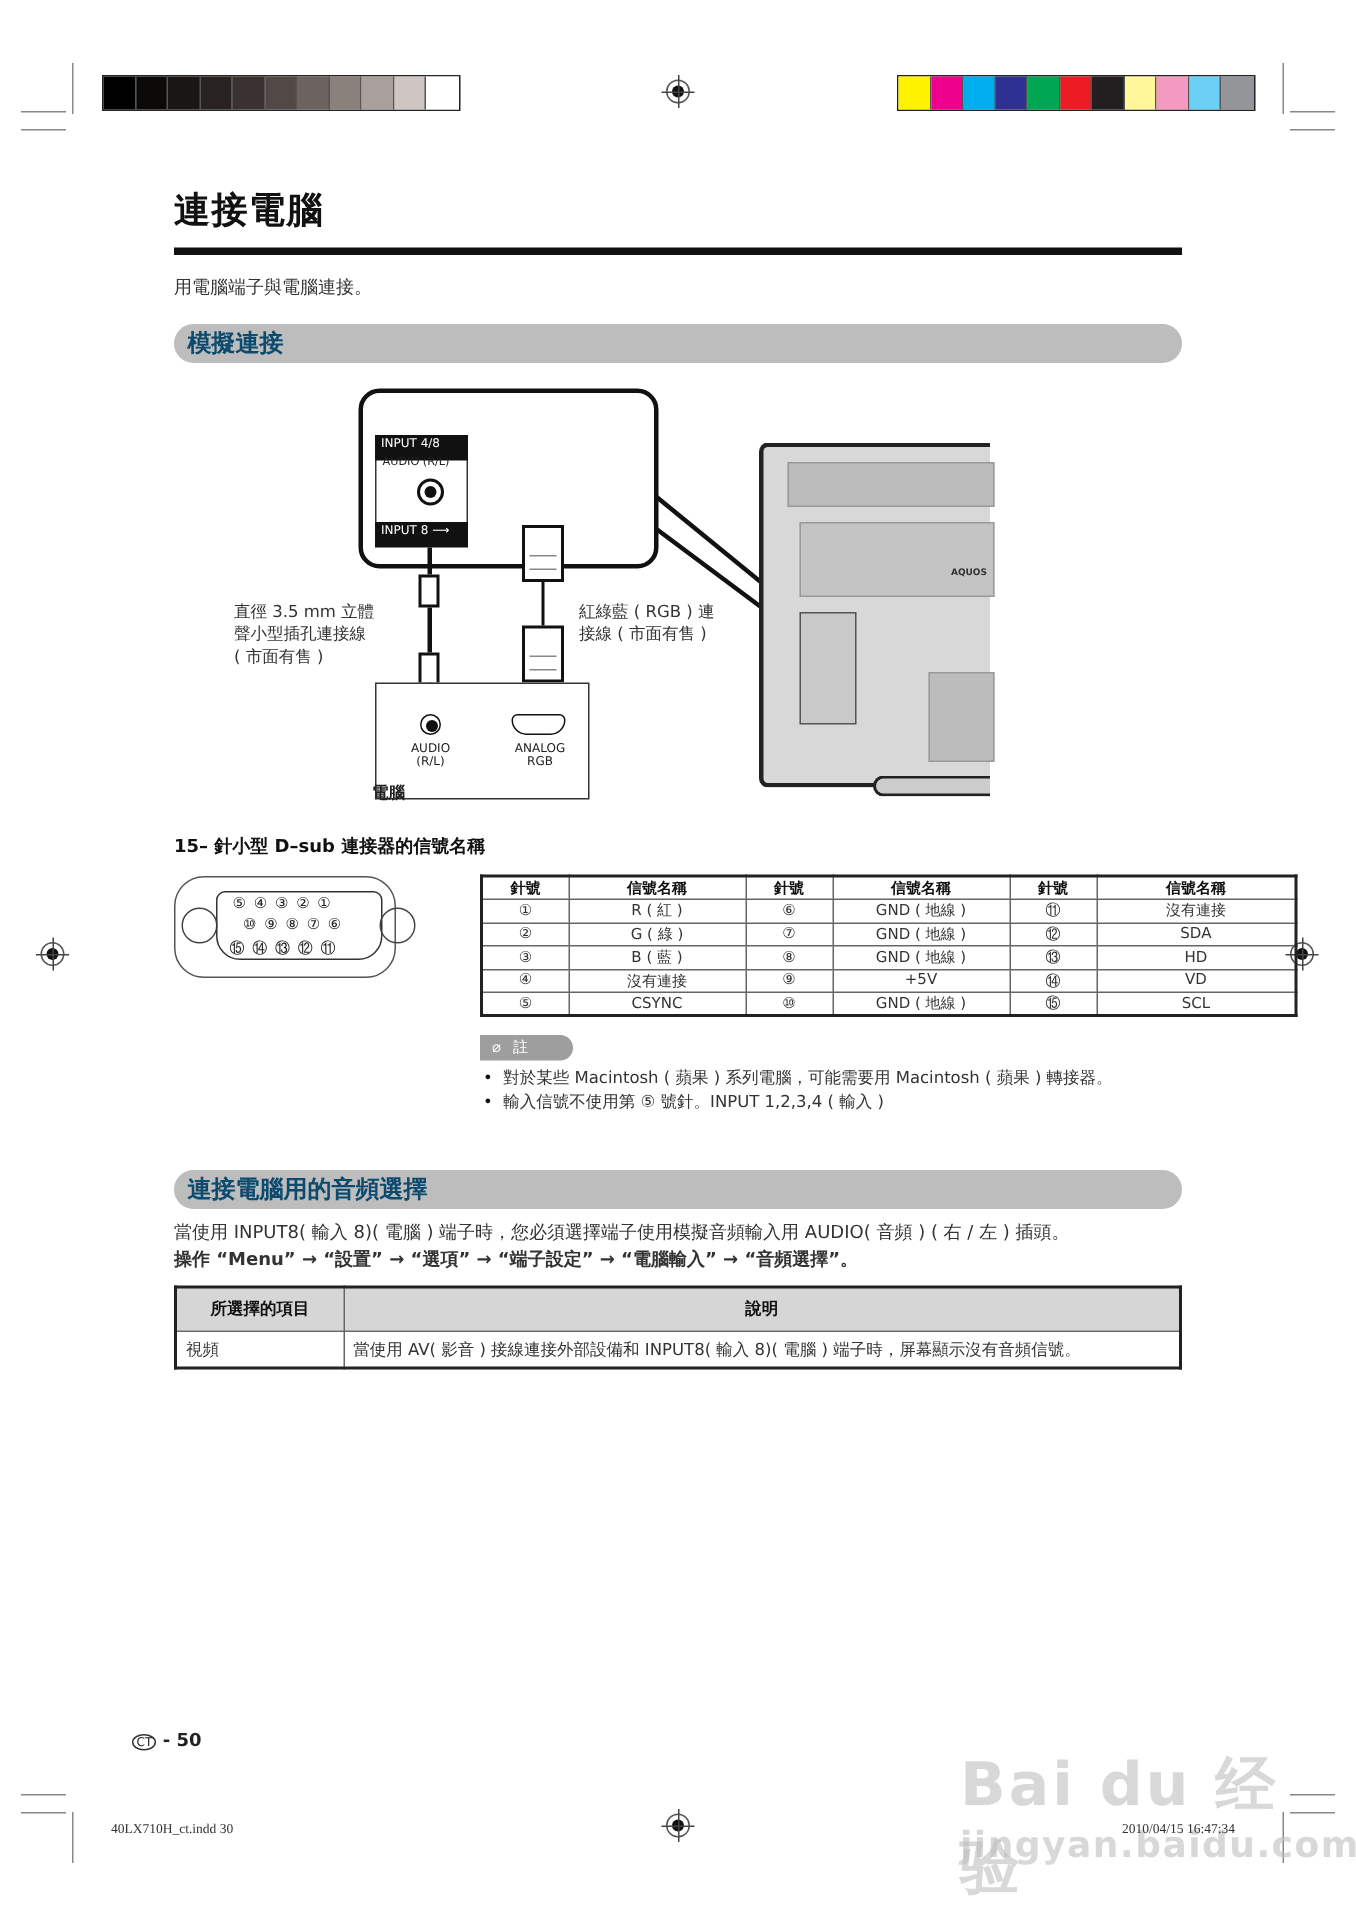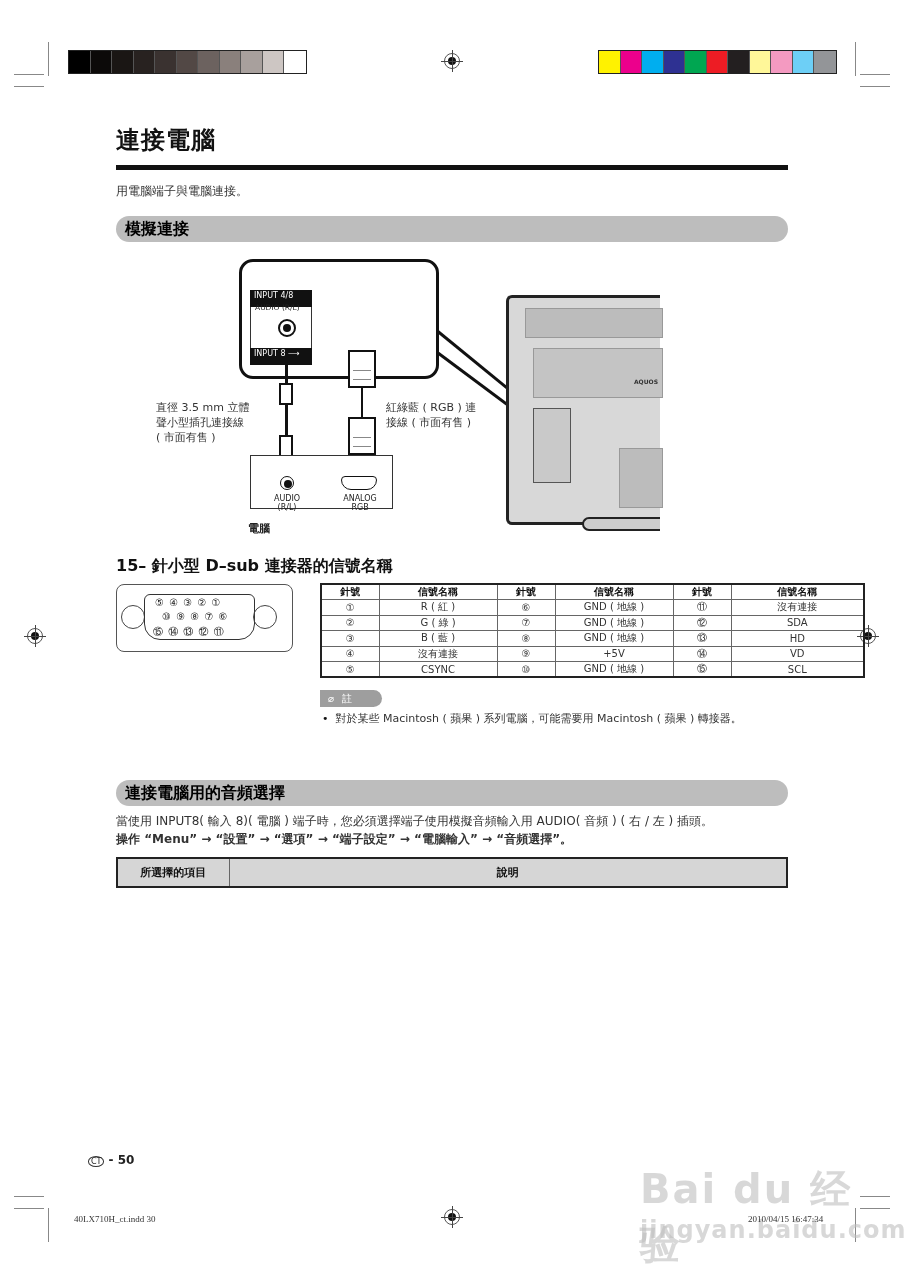--- a/index.html
+++ b/index.html
@@ -16,21 +16,21 @@
   .reg { position: absolute; width: 16px; height: 16px; border: 1px solid #555; border-radius: 50%; }
   .reg::before { content: ""; position: absolute; left: 3px; top: 3px; width: 8px; height: 8px; background: #111; border-radius: 50%; }
   .reg::after { content: ""; position: absolute; left: -4px; top: 7px; width: 22px; height: 1px; background: #444; }
   .reg .v { position: absolute; left: 7px; top: -4px; width: 1px; height: 22px; background: #444; }
 
   
   #page-title { position: absolute; left: 116px; top: 124px; font-size: 24px; font-weight: bold; letter-spacing: 1px; color: #111; }
   #title-rule { position: absolute; left: 116px; top: 165px; width: 672px; height: 5px; background: #111; }
   #intro { position: absolute; left: 116px; top: 183px; font-size: 12px; color: #333; }
 
-  .section-bar { position: absolute; left: 116px; width: 672px; height: 26px; background: #bdbdbd; border-radius: 13px; padding-left: 9px; font-size: 16px; font-weight: bold; line-height: 26px; color: #000000; }
+  .section-bar { position: absolute; left: 116px; width: 672px; height: 26px; background: #bdbdbd; border-radius: 13px; padding-left: 9px; font-size: 16px; font-weight: bold; line-height: 26px; color: #0c4a6e; }
   #sec1 { top: 216px; }
   #sec2 { top: 780px; }
 
   
   #diagram { position: absolute; left: 140px; top: 255px; width: 520px; height: 285px; }
   .inset { position: absolute; left: 99px; top: 4px; width: 200px; height: 120px; border: 3px solid #111; border-radius: 14px; background: #fff; }
   .audio-box { position: absolute; left: 8px; top: 28px; width: 62px; height: 72px; border: 1px solid #333; }
   .lbl-black { position: absolute; background: #111; color: #fff; font-size: 8px; padding: 0 4px; height: 17px; line-height: 11px; white-space: nowrap; }
   .tiny { position: absolute; font-size: 7.5px; color: #222; white-space: nowrap; }
   .jack { position: absolute; width: 18px; height: 18px; border-radius: 50%; border: 2px solid #111; background: #fff; }
@@ -40,35 +40,35 @@
   .screw { position: absolute; width: 12px; height: 12px; border: 2px solid #111; transform: rotate(45deg); border-radius: 2px; }
   .screw::after { content:""; position: absolute; left: 2px; top: 2px; width: 4px; height: 4px; background:#111; border-radius: 50%; }
   .dsub { position: absolute; width: 46px; height: 22px; border: 2px solid #111; border-radius: 4px 4px 10px 10px; background: #fff; }
   .dsub .dots { position: absolute; left: 5px; top: 3px; font-size: 6px; line-height: 6px; letter-spacing: 1px; color: #444; }
 
   .cable-v { position: absolute; background: #111; }
   .plug { position: absolute; border: 2px solid #111; background: #fff; }
   .vga-plug { position: absolute; width: 28px; height: 38px; border: 2px solid #111; background: #fff; }
   .vga-plug .stripes { position: absolute; left: 3px; right: 3px; top: 18px; height: 10px; border-top: 1px solid #888; border-bottom: 1px solid #888; }
 
-  .pc-box { position: absolute; left: 110px; top: 200px; width: 143px; height: 54px; border: 1px solid #333; background: #fff; }
+  .pc-box { position: absolute; left: 110px; top: 200px; width: 143px; height: 78px; border: 1px solid #333; background: #fff; }
   .pc-label { position: absolute; font-size: 8px; text-align: center; line-height: 9px; color: #222; }
   .callout { position: absolute; font-size: 11px; line-height: 15px; color: #333; }
   #pc-name { position: absolute; left: 108px; top: 266px; font-size: 11px; font-weight: bold; }
 
   
   .tv { position: absolute; left: 366px; top: 40px; width: 154px; height: 230px; background: #d8d8d8; border: 3px solid #222; border-right: none; border-radius: 6px 0 0 6px; }
   .tv .panel { position: absolute; background: #bcbcbc; border: 1px solid #999; }
   .tv .terminal { position: absolute; left: 24px; top: 110px; width: 38px; height: 75px; background: #c9c9c9; border: 1px solid #555; }
   .tv .brand { position: absolute; right: 2px; top: 80px; font-size: 6px; font-weight: bold; color: #333; }
   .tv-stand { position: absolute; left: 442px; top: 262px; width: 78px; height: 14px; background: #ccc; border: 2px solid #222; border-right: none; border-radius: 10px 0 0 10px; }
 
   
-  #pin-title { position: absolute; left: 116px; top: 556px; font-size: 16px; font-weight: bold; color: #111; }
-  #dsub-fig { position: absolute; left: 116px; top: 584px; width: 177px; height: 68px; border: 1.5px solid #555; border-radius: 8px; background: #fff; }
+  #pin-title { position: absolute; left: 116px; top: 556px; font-size: 12px; font-weight: bold; color: #111; }
+  #dsub-fig { position: absolute; left: 116px; top: 584px; width: 148px; height: 68px; border: 1.5px solid #555; border-radius: 20px; background: #fff; }
   .hole { position: absolute; top: 20px; width: 24px; height: 24px; border: 1.2px solid #444; border-radius: 50%; }
   .shell { position: absolute; left: 27px; top: 9px; width: 111px; height: 46px; border: 1.3px solid #333; border-radius: 6px 6px 16px 16px; }
   .pinrow { position: absolute; font-size: 10px; color: #222; white-space: nowrap; letter-spacing: 1px; }
 
   table.pins { position: absolute; left: 320px; top: 583px; width: 545px; border-collapse: collapse; font-size: 10px; }
   table.pins th, table.pins td { border: 1px solid #666; text-align: center; height: 15.5px; padding: 0; color: #333; font-weight: normal; }
   table.pins th { font-weight: bold; color: #111; }
   table.pins { border: 2px solid #222; }
 
   
@@ -283,38 +283,43 @@
         <td>SCL</td>
     </tr>
   </tbody>
 </table>
 
 <div id="note-badge">
   <span class="clip">⌀</span><span>註</span>
 </div>
 <ul class="note-list">
   <li>對於某些 Macintosh ( 蘋果 ) 系列電腦，可能需要用 Macintosh ( 蘋果 ) 轉接器。</li>
+  <li>輸入信號不使用第 ⑤ 號針。INPUT 1,2,3,4 ( 輸入 )</li>
 </ul>
 
 <div id="sec2" class="section-bar">連接電腦用的音頻選擇</div>
 <p id="para1" class="para">當使用 INPUT8( 輸入 8)( 電腦 ) 端子時，您必須選擇端子使用模擬音頻輸入用 AUDIO( 音頻 ) ( 右 / 左 ) 插頭。</p>
 <p id="para2" class="para">操作 “Menu” → “設置” → “選項” → “端子設定” → “電腦輸入” → “音頻選擇”。</p>
 
 <table class="sel">
   <colgroup>
       <col class="c1">
       <col>
     </colgroup>
   <thead>
     <tr>
       <th>所選擇的項目</th>
       <th>說明</th>
     </tr>
   </thead>
   <tbody>
+    <tr>
+      <td>視頻</td>
+      <td>當使用 AV( 影音 ) 接線連接外部設備和 INPUT8( 輸入 8)( 電腦 ) 端子時，屏幕顯示沒有音頻信號。</td>
+    </tr>
   </tbody>
 </table>
 
 <div id="page-num">
   <span class="ct">CT</span><span>- 50</span>
 </div>
 <div id="watermark">
   <span class="wm1">Bai du 经验</span>
   <span class="wm2">jingyan.baidu.com</span>
 </div>

